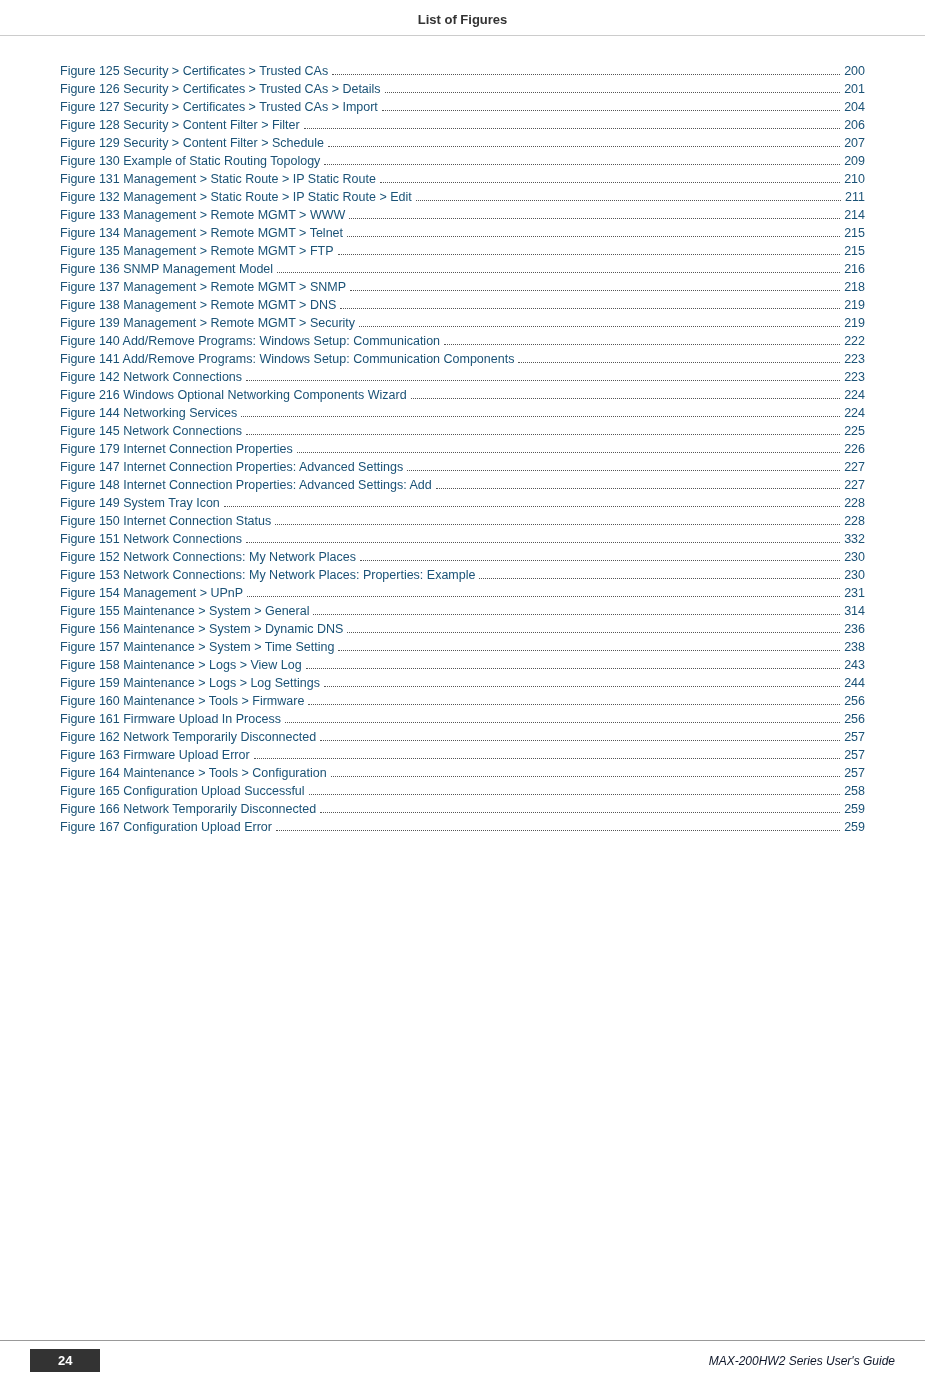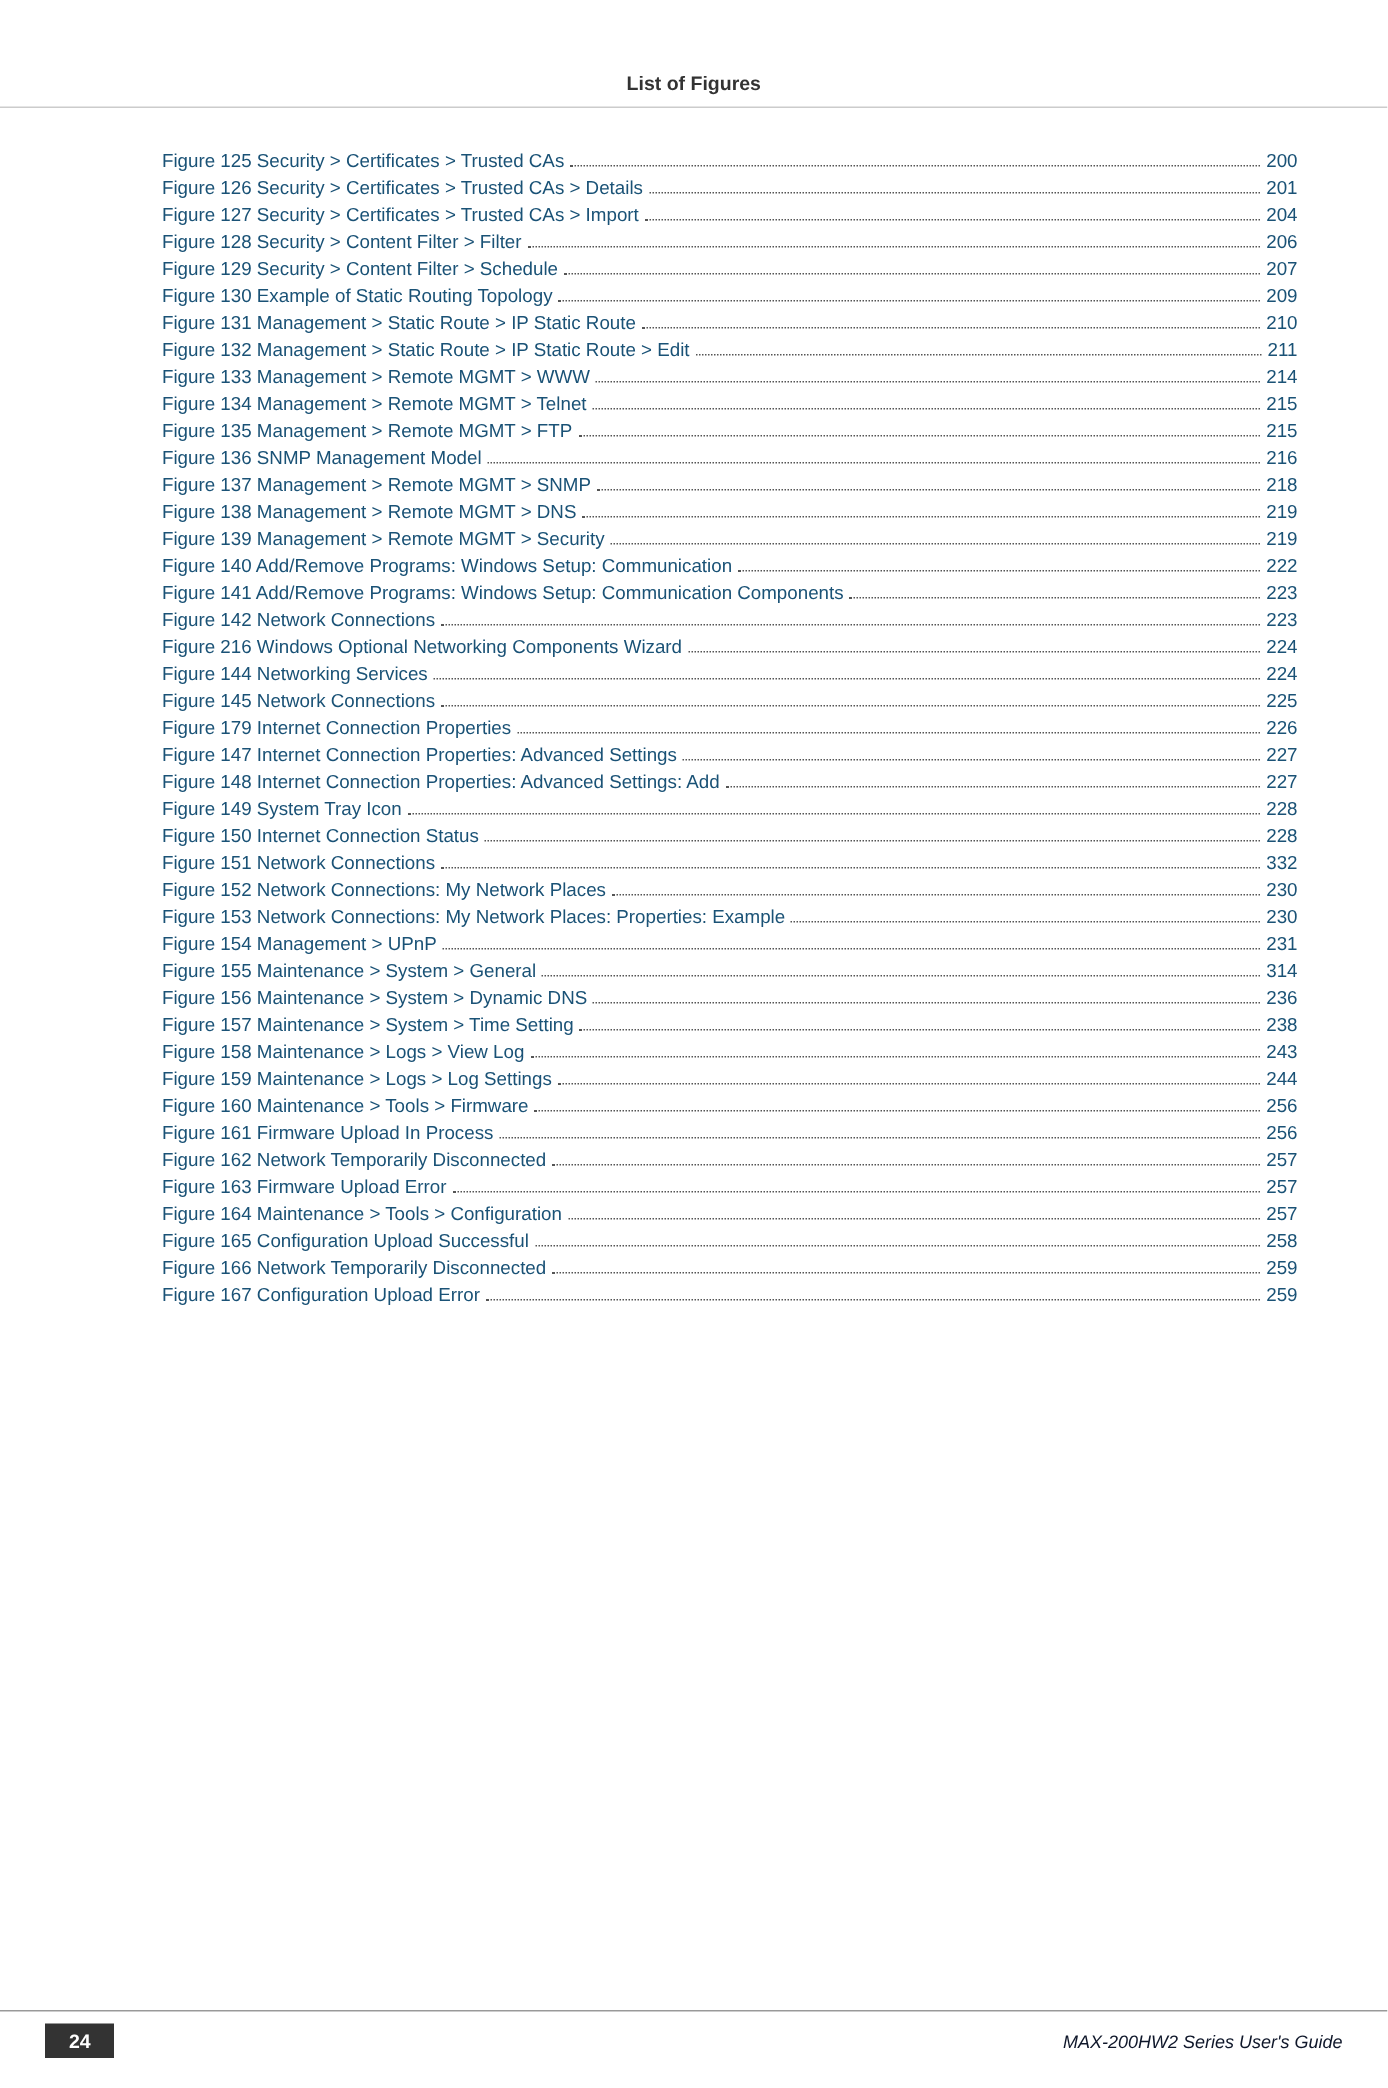--- a/index.html
+++ b/index.html
@@ -17,26 +17,24 @@
     }
 
     .page-header {
       text-align: center;
       font-size: 13px;
       font-weight: bold;
       color: #333;
       padding: 12px 0 8px 0;
       border-bottom: 1px solid #ccc;
       margin-bottom: 18px;
-      margin-top: 36px;
     }
 
     .content-area {
       padding: 10px 60px 80px 60px;
-      margin-left: 48px;
     }
 
     .figure-list {
       list-style: none;
     }
 
     .figure-item {
       display: flex;
       justify-content: space-between;
       align-items: baseline;
@@ -75,21 +73,21 @@
       padding: 0 30px;
       border-top: 1px solid #999;
       padding-top: 8px;
     }
 
     .footer-page-num {
       background: #333;
       color: white;
       font-size: 13px;
       font-weight: bold;
-      padding: 4px 16px;
+      padding: 4px 28px;
     }
 
     .footer-title {
       font-size: 12px;
       color: #0f172a;
       font-style: italic;
     }
   </style>
 </head>
 <body>

